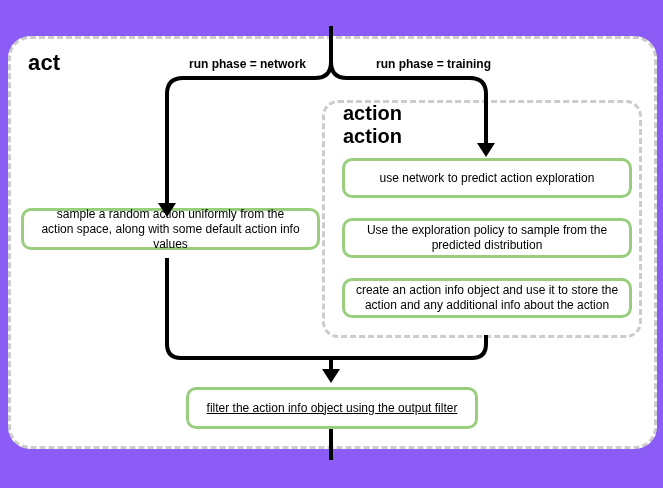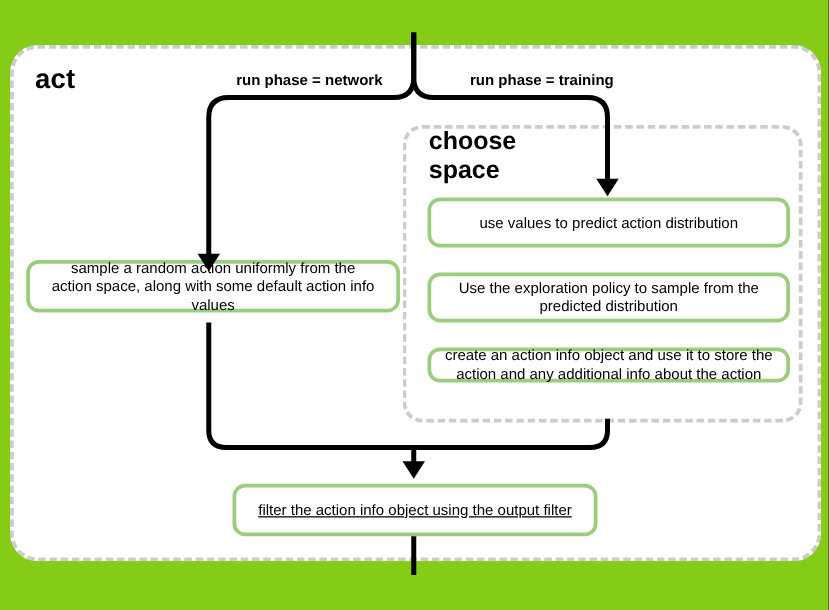--- a/index.html
+++ b/index.html
@@ -1,18 +1,18 @@
 <!DOCTYPE html>
 <html><head>
 <meta charset="utf-8">
 <style>
   html,body { margin:0; padding:0; background:#000; }
   .stage {
     position:relative; width:663px; height:488px; overflow:hidden;
-    background:#84cc16; font-family:"Liberation Sans", sans-serif; color:#000;
+    background:#8b5cf6; font-family:"Liberation Sans", sans-serif; color:#000;
   }
   .outer {
     position:absolute; left:8px; top:36px; width:649px; height:413px;
     box-sizing:border-box; background:#fff;
     border:3px dashed #cccccc; border-radius:22px;
   }
   .act-title {
     position:absolute; left:28px; top:50px;
     font-size:22px; font-weight:bold; letter-spacing:0.2px;
   }
@@ -33,21 +33,21 @@
   }
   .step {
     position:absolute; box-sizing:border-box; background:#fff;
     border:3px solid #9acd7e; border-radius:10px;
     display:flex; align-items:center; justify-content:center;
     text-align:center; font-size:12px; line-height:15px; padding:2px 16px;
   }
   .step-heatup { left:21px;  top:208px; width:299px; height:42px; }
   .step-1      { left:342px; top:158px; width:290px; height:40px; }
   .step-2      { left:342px; top:218px; width:290px; height:40px; }
-  .step-3      { left:342px; top:278px; width:290px; height:28px; padding:2px 10px; }
+  .step-3      { left:342px; top:278px; width:290px; height:40px; padding:2px 10px; }
   .step-final  { left:186px; top:387px; width:292px; height:42px;text-decoration:underline; }
   .flow-svg {
     position:absolute; left:0; top:0; width:663px; height:488px;
     pointer-events:none;
   }
   .flow-svg path { stroke:#000; stroke-width:4; fill:none; }
   .flow-svg polygon { fill:#000; stroke:none; }
 </style>
 </head>
 <body>
@@ -57,25 +57,25 @@
   <div class="outer"></div>
 
   <div class="act-title">act</div>
 
   <div class="branch-label label-heatup">run phase = network</div>
 
   <div class="branch-label label-training">run phase = training</div>
 
   <div class="group"></div>
 
-  <div class="group-title">choose space</div>
+  <div class="group-title">action action</div>
 
   <div class="step step-heatup">sample a random action uniformly from the action space, along with some default action info values</div>
 
-  <div class="step step-1">use values to predict action distribution</div>
+  <div class="step step-1">use network to predict action exploration</div>
 
   <div class="step step-2">Use the exploration policy to sample from the predicted distribution</div>
 
   <div class="step step-3">create an action info object and use it to store the action and any additional info about the action</div>
 
   <div class="step step-final">filter the action info object using the output filter</div>
 
   <svg class="flow-svg" viewBox="0 0 663 488">
 
     <path d="M331 26 L331 62 Q331 78 315 78 L183 78 Q167 78 167 94 L167 204"></path>

